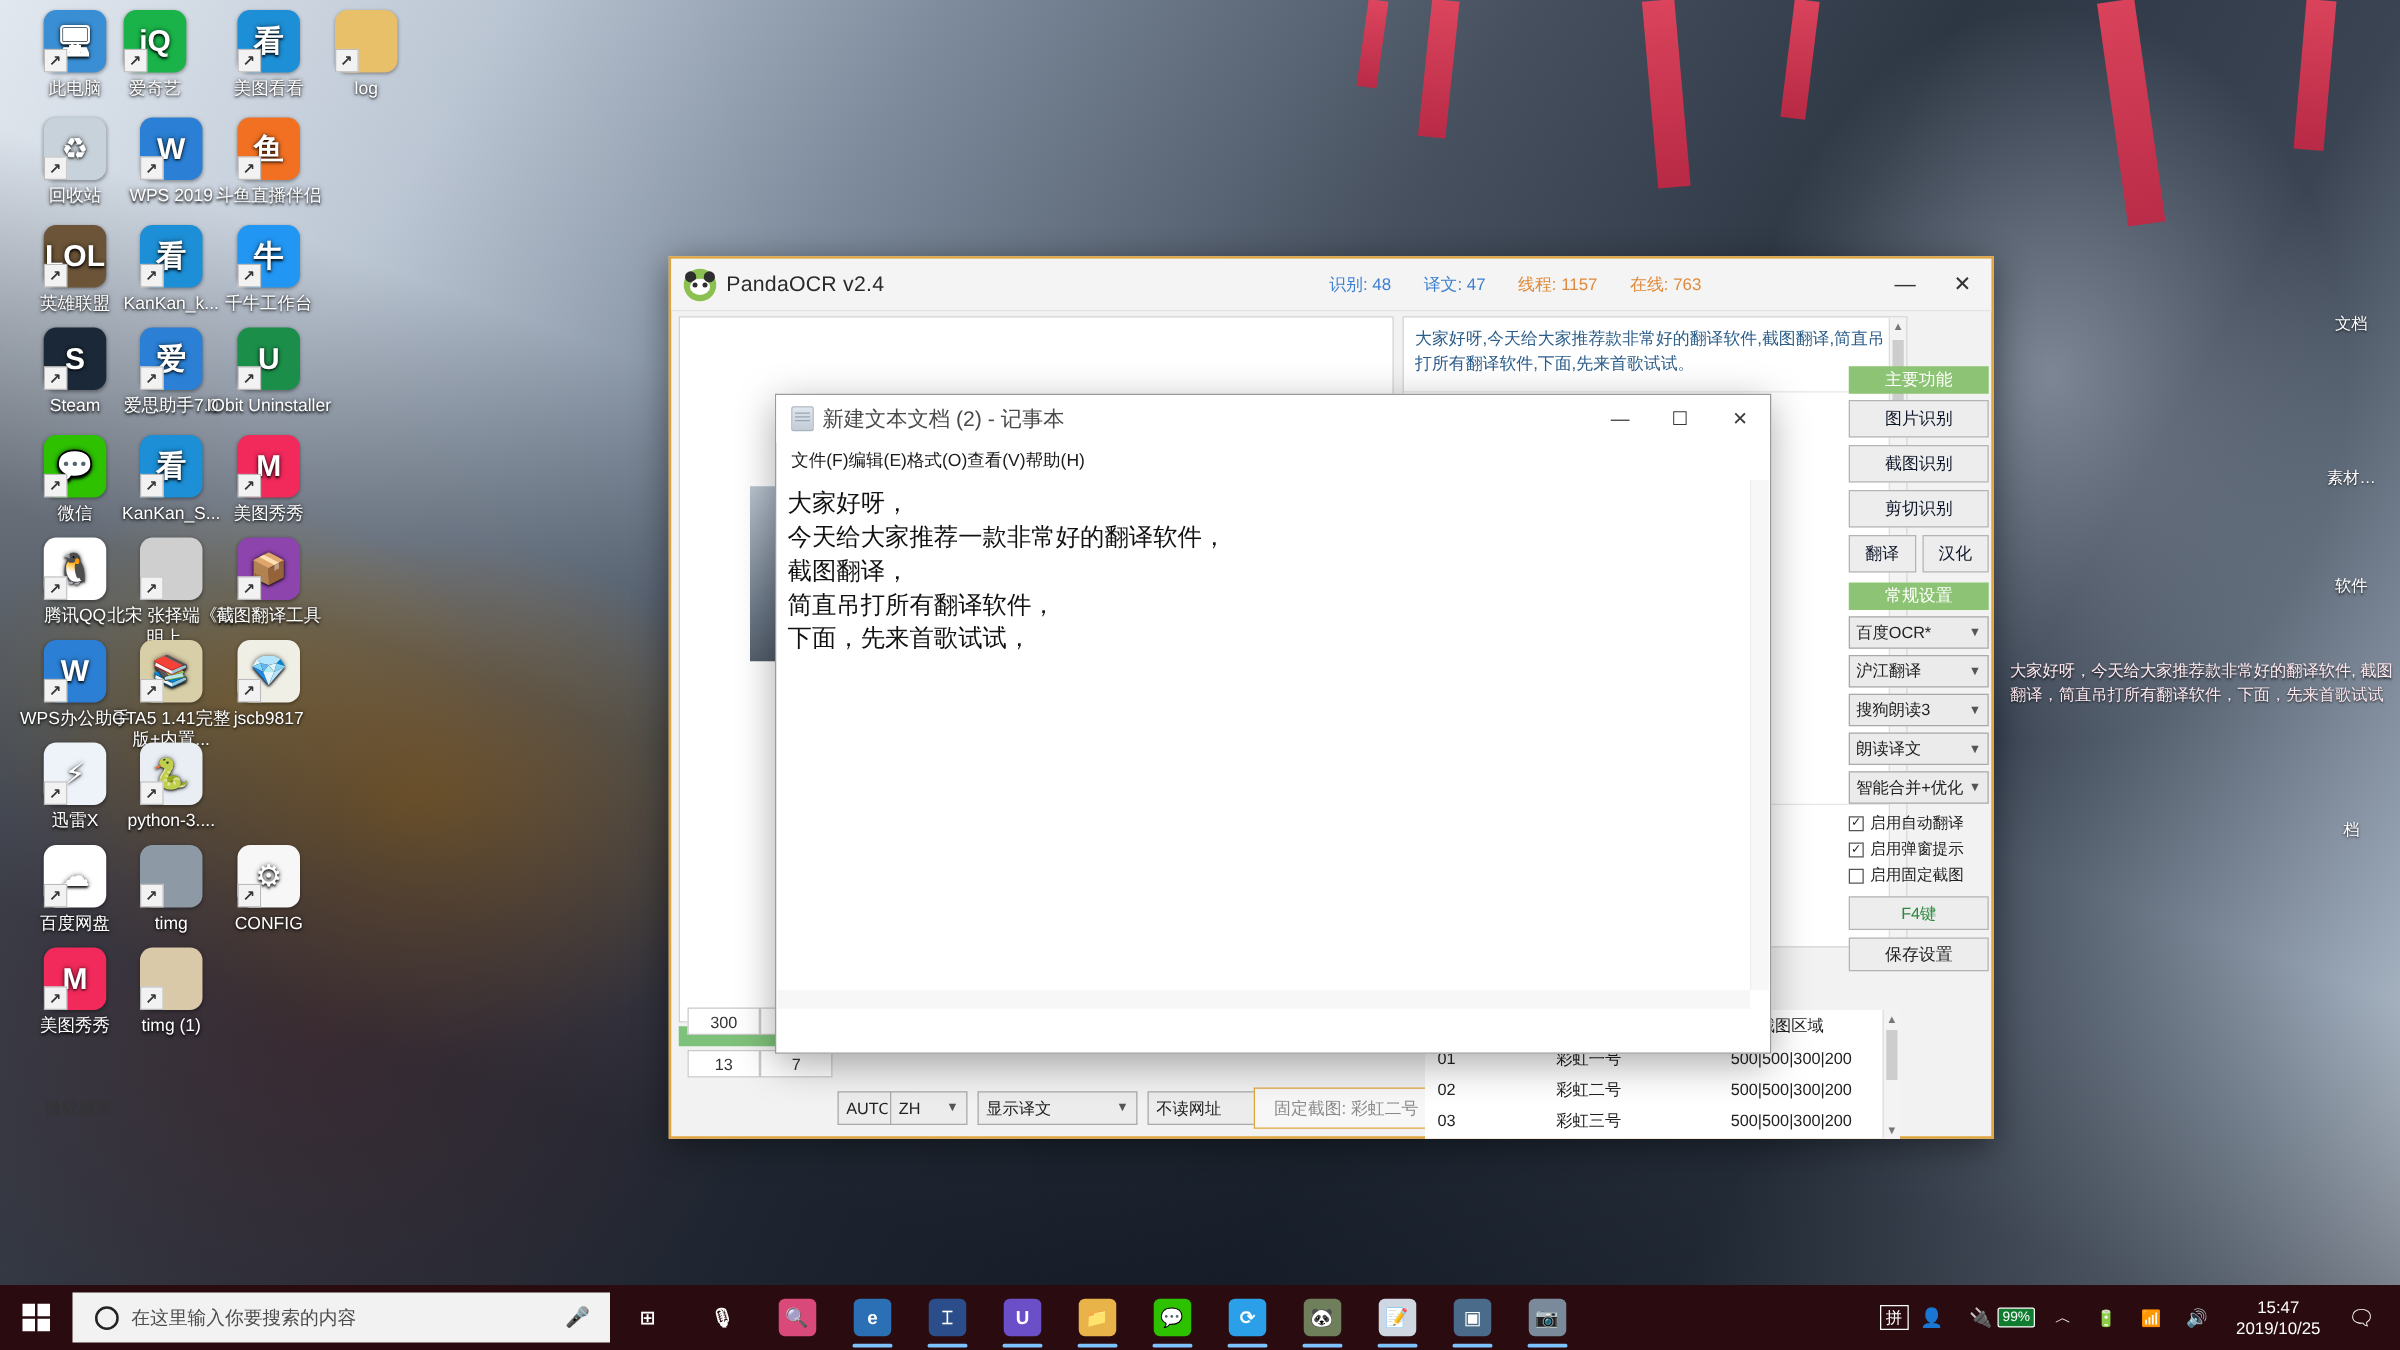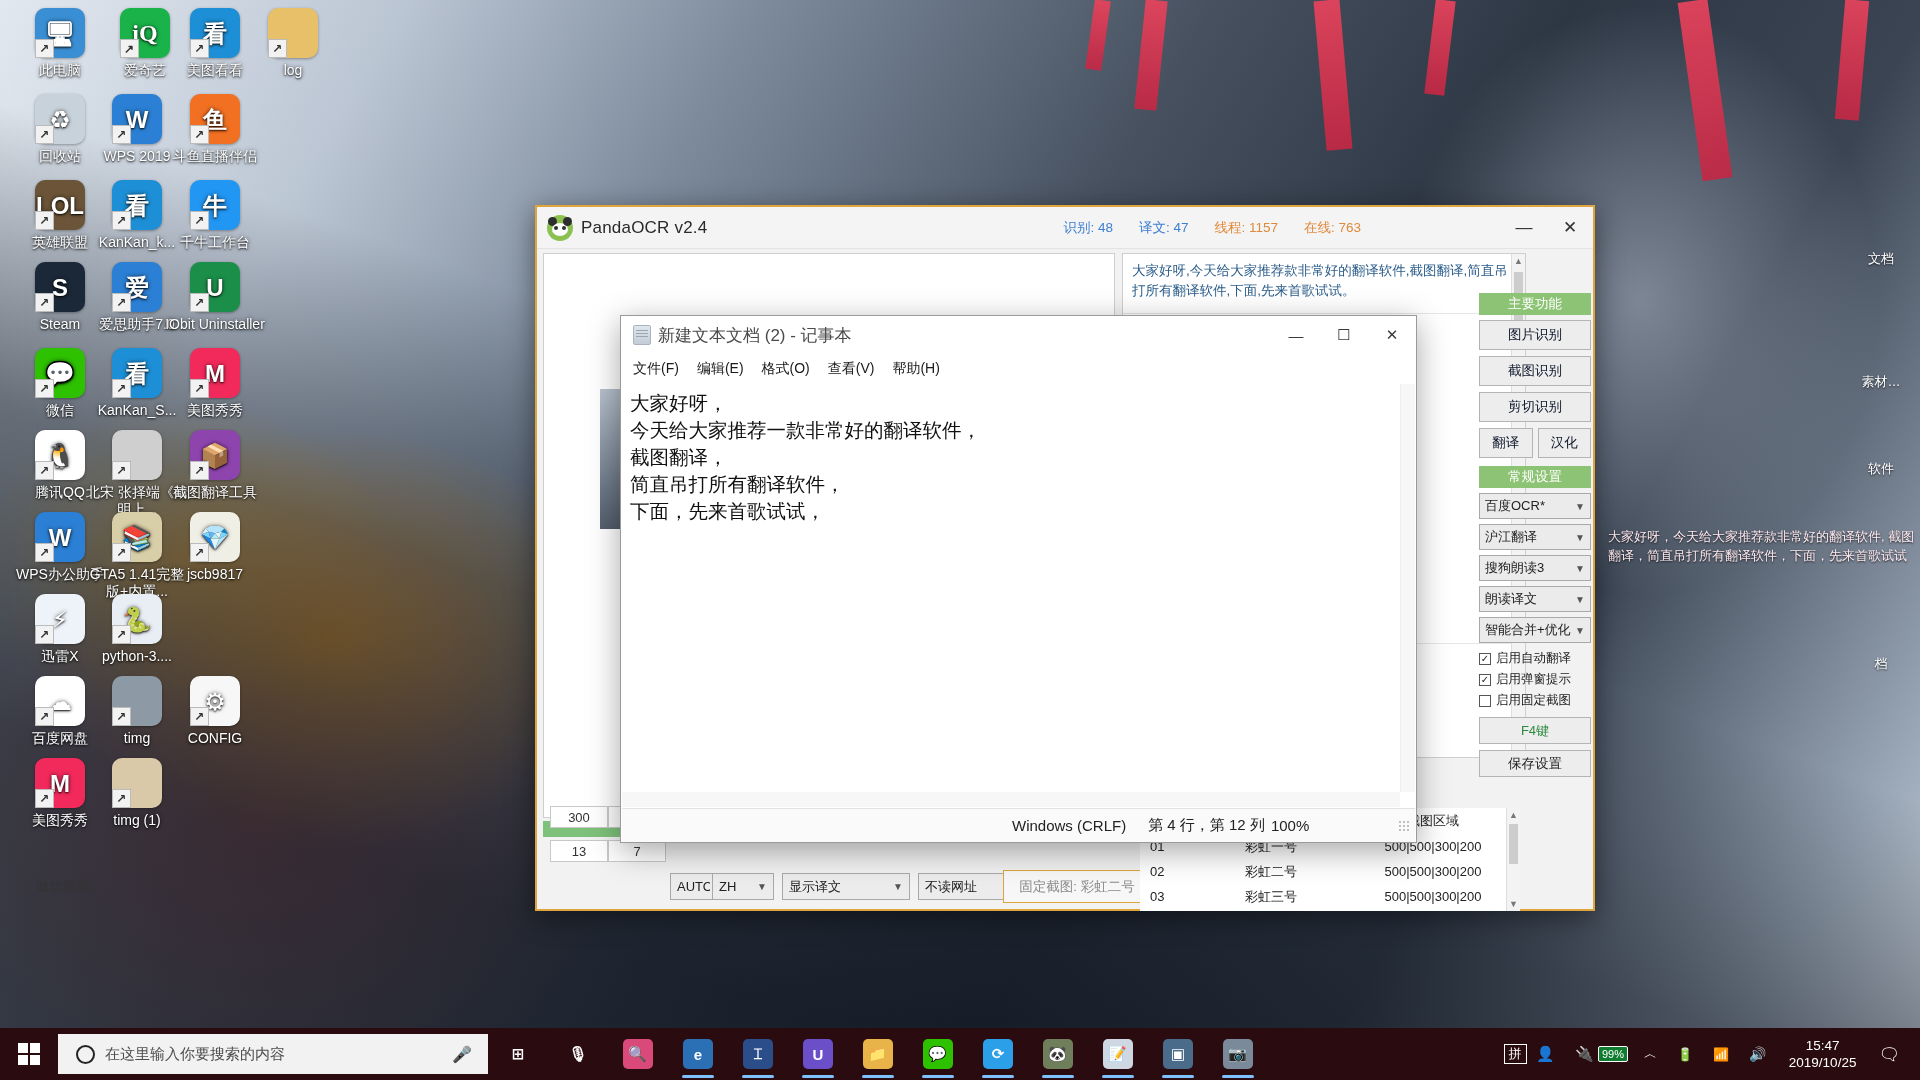--- a/index.html
+++ b/index.html
@@ -200,21 +200,21 @@
     background: linear-gradient(180deg,#dfe6ee,#c3ccd7); border: 1px solid #aab4bf;
     border-radius: 2px; position: relative;
   }
   #np-icon::before {
     content:""; position:absolute; left:2px; right:2px; top:4px; height:1px;
     box-shadow: 0 3px 0 #9aa5b0, 0 6px 0 #9aa5b0; background:#9aa5b0;
   }
   #np-name { font-size: 17px; color: #4a4a4a; }
   #np-wctl { margin-left: auto; display: flex; }
   #np-wctl div { width: 48px; height: 38px; display: flex; align-items: center; justify-content: center; font-size: 15px; color: #3a3a3a; }
-  #np-menu { height: 30px; display: flex; align-items: center; padding-left: 12px; gap: 18px; }
+  #np-menu { height: 30px; display: flex; align-items: center; padding-left: 12px; }
   #np-menu span { font-size: 14px; color: #1a1a1a; }
   #np-text {
     position: absolute; left: 1px; right: 15px; top: 68px; bottom: 50px;
     padding: 6px 0 0 8px; font-size: 19.5px; line-height: 27px; color: #111;
     white-space: pre; overflow: hidden;
   }
   #np-vscroll { position: absolute; right: 1px; top: 68px; bottom: 50px; width: 15px; background: #f7f7f7; border-left: 1px solid #eee; }
   #np-hscroll { position: absolute; left: 1px; right: 16px; bottom: 35px; height: 15px; background: #f7f7f7; }
   #np-status {
     position: absolute; left: 1px; right: 1px; bottom: 0; height: 34px;
@@ -302,21 +302,21 @@
 </div>
 
 <div id="desktop-icons">
     <div class="dicon" style="left: 8px; top: 8px;">
       <div class="glyph" style="background:#3a8fd4">
         <span>🖥</span>
         <span class="arrow">↗</span>
       </div>
       <span class="lbl">此电脑</span>
     </div>
-    <div class="dicon" style="left: 93px; top: 8px; font-family: Liberation Serif, serif;">
+    <div class="dicon" style="left: 72px; top: 8px;">
       <div class="glyph" style="background:#19b349">
         <span>iQ</span>
         <span class="arrow">↗</span>
       </div>
       <span class="lbl">爱奇艺</span>
     </div>
     <div class="dicon" style="left: 163px; top: 8px;">
       <div class="glyph" style="background:#1d8fd6">
         <span>看</span>
         <span class="arrow">↗</span>
@@ -678,26 +678,20 @@
       <span>查看(V)</span>
       <span>帮助(H)</span>
     </div>
   <div id="np-text">大家好呀，
 今天给大家推荐一款非常好的翻译软件，
 截图翻译，
 简直吊打所有翻译软件，
 下面，先来首歌试试，</div>
   <div id="np-vscroll"></div>
   <div id="np-hscroll"></div>
-  <div id="np-status">
-    <span class="seg s1">Windows (CRLF)</span>
-    <span class="seg s2">第 4 行，第 12 列</span>
-    <span class="seg s3">100%</span>
-    <span id="np-grip"></span>
-  </div>
 </div>
 
 <svg id="cursor" width="18" height="26" viewBox="0 0 18 26" style="position:absolute;left:1091px;top:370px;z-index:70;">
   <path d="M1 1 L1 19 L6 14.5 L9.3 22 L12.6 20.6 L9.4 13.4 L15.5 13.2 Z" fill="#fff" stroke="#1a1a1a" stroke-width="1.2"></path>
 </svg>
 
 <div id="taskbar">
   <div id="start-btn">
       <div class="logo"></div>
     </div>

